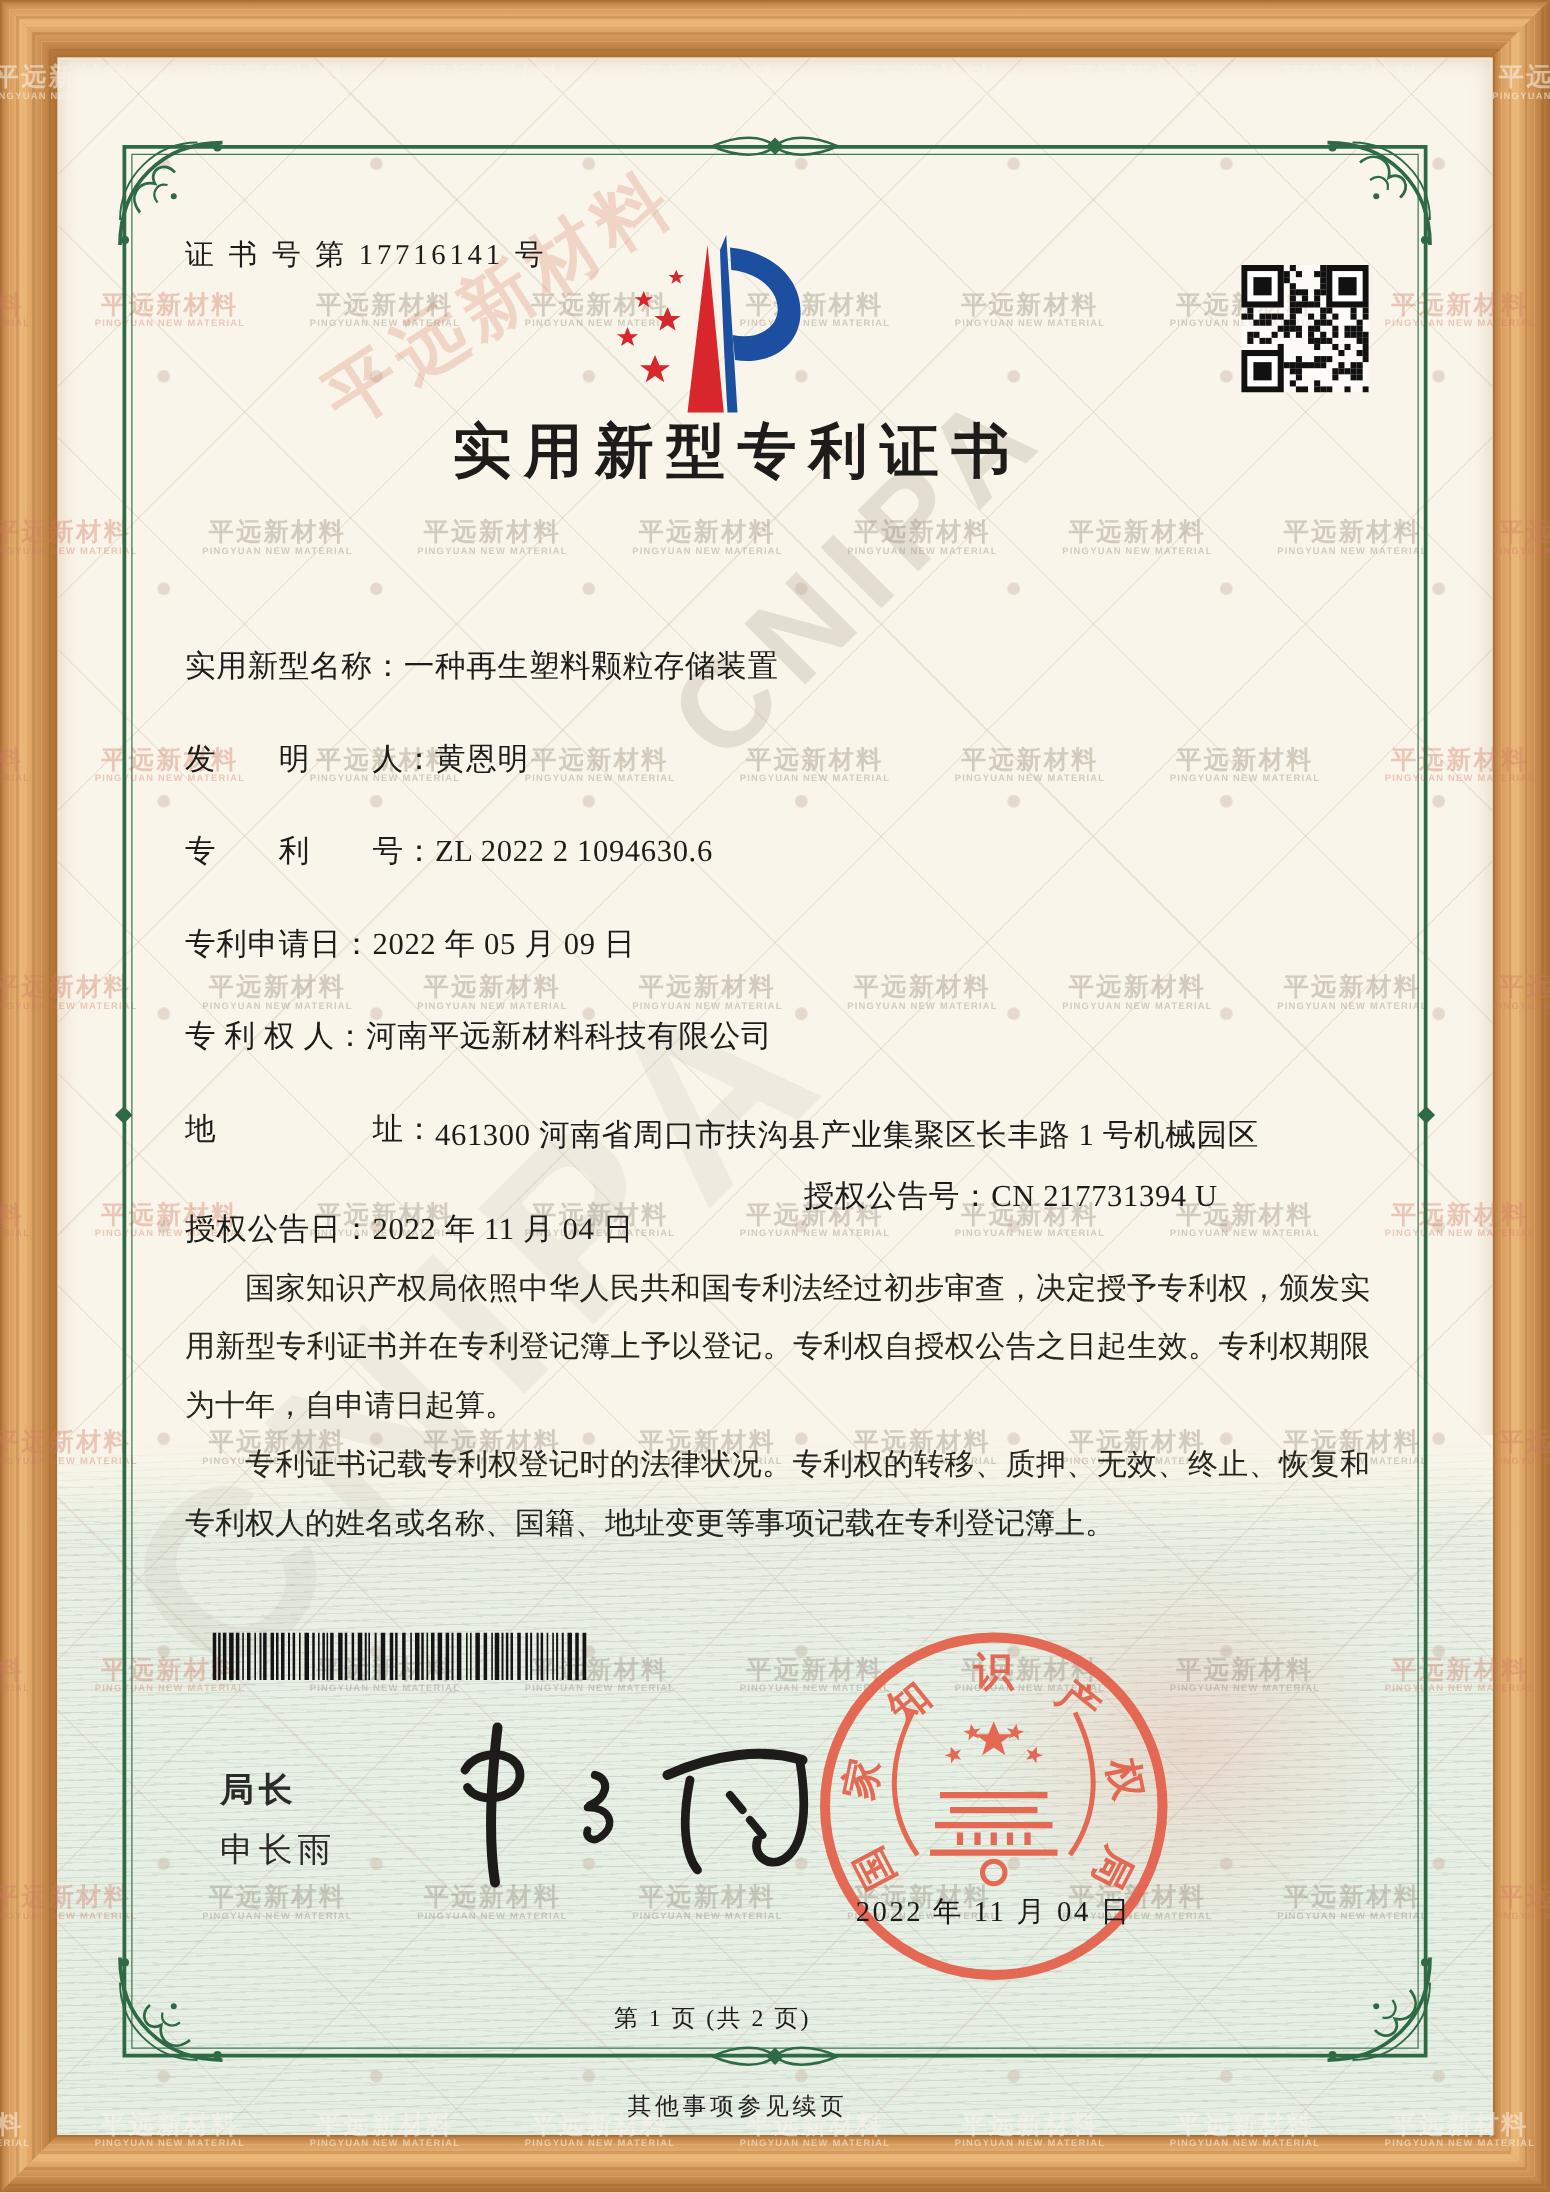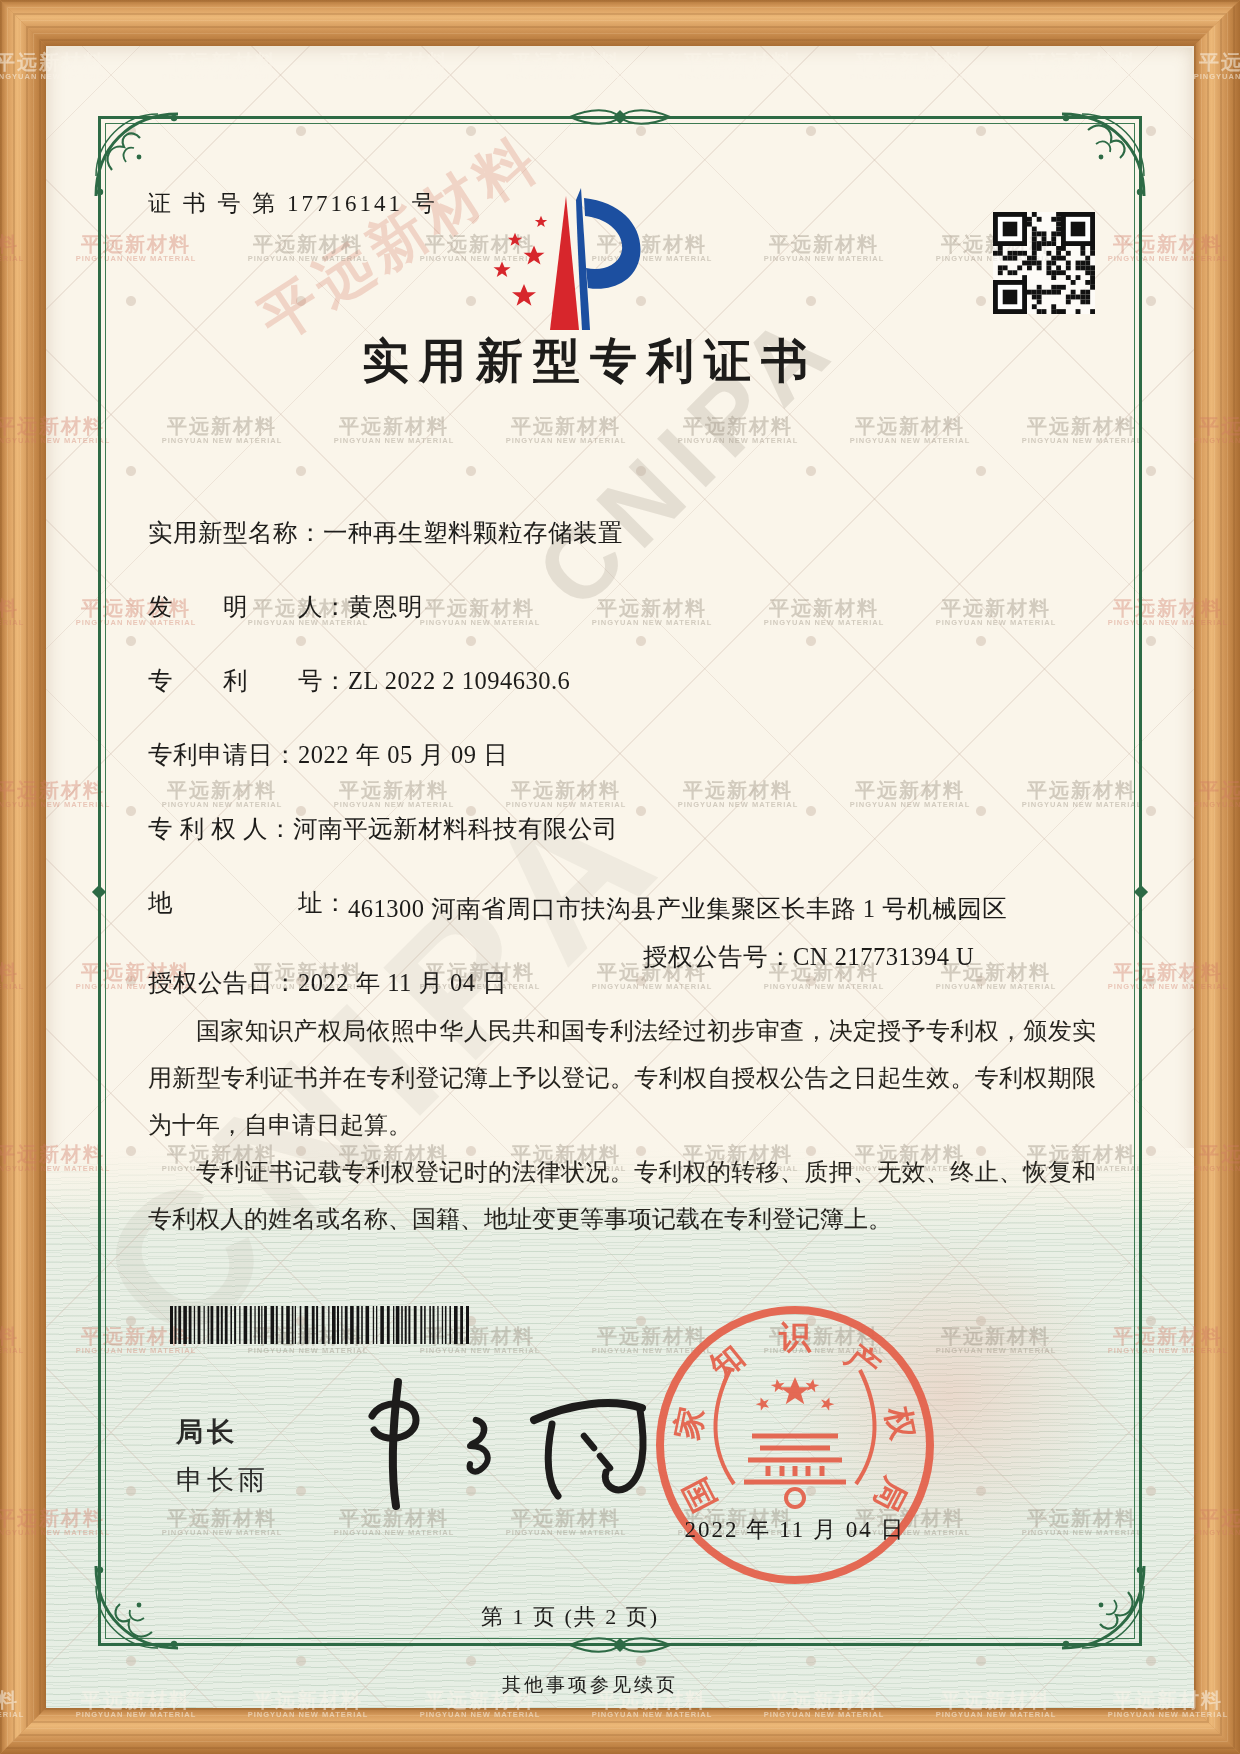--- a/index.html
+++ b/index.html
@@ -83,21 +83,21 @@
   .f-addr .val{display:inline-block;width:660px;vertical-align:top;line-height:46px;}
   .f-grantd{top:966px;} .f-grantn{left:643px;top:940px;}
   .bodytext{left:148px;top:1008px;width:948px;font-size:24px;line-height:47px;text-align:justify;color:#26241f;}
   .bodytext p{margin:0;text-indent:2em;}
   .barcode{left:170px;top:1306px;width:302px;height:38px;}
   .sig-label{left:176px;font-size:27px;font-family:"Liberation Sans","DejaVu Sans",sans-serif;color:#2a2a28;letter-spacing:4px;}
   .s-title{top:1414px;font-weight:bold;} .s-name{top:1462px;}
   .signature{left:352px;top:1368px;z-index:10;}
   .seal{left:650px;top:1300px;z-index:9;opacity:.93;}
   .seal-date{left:645px;top:1514px;width:300px;text-align:center;font-size:23px;letter-spacing:2px;color:#1b1a18;z-index:10;}
-  .foot-page{left:20px;top:1602px;width:1100px;text-align:center;font-size:22px;letter-spacing:2px;}
+  .foot-page{left:20px;top:1602px;width:1100px;text-align:center;font-size:19px;letter-spacing:2px;}
   .foot-note{left:10px;top:1672px;width:1160px;text-align:center;font-size:19px;letter-spacing:3px;color:#22211f;}
 </style>
 </head>
 <body>
 
 <div class="page">
 
   <div class="wood">
     <div class="strip h top"></div>
     <div class="strip h bottom"></div>

